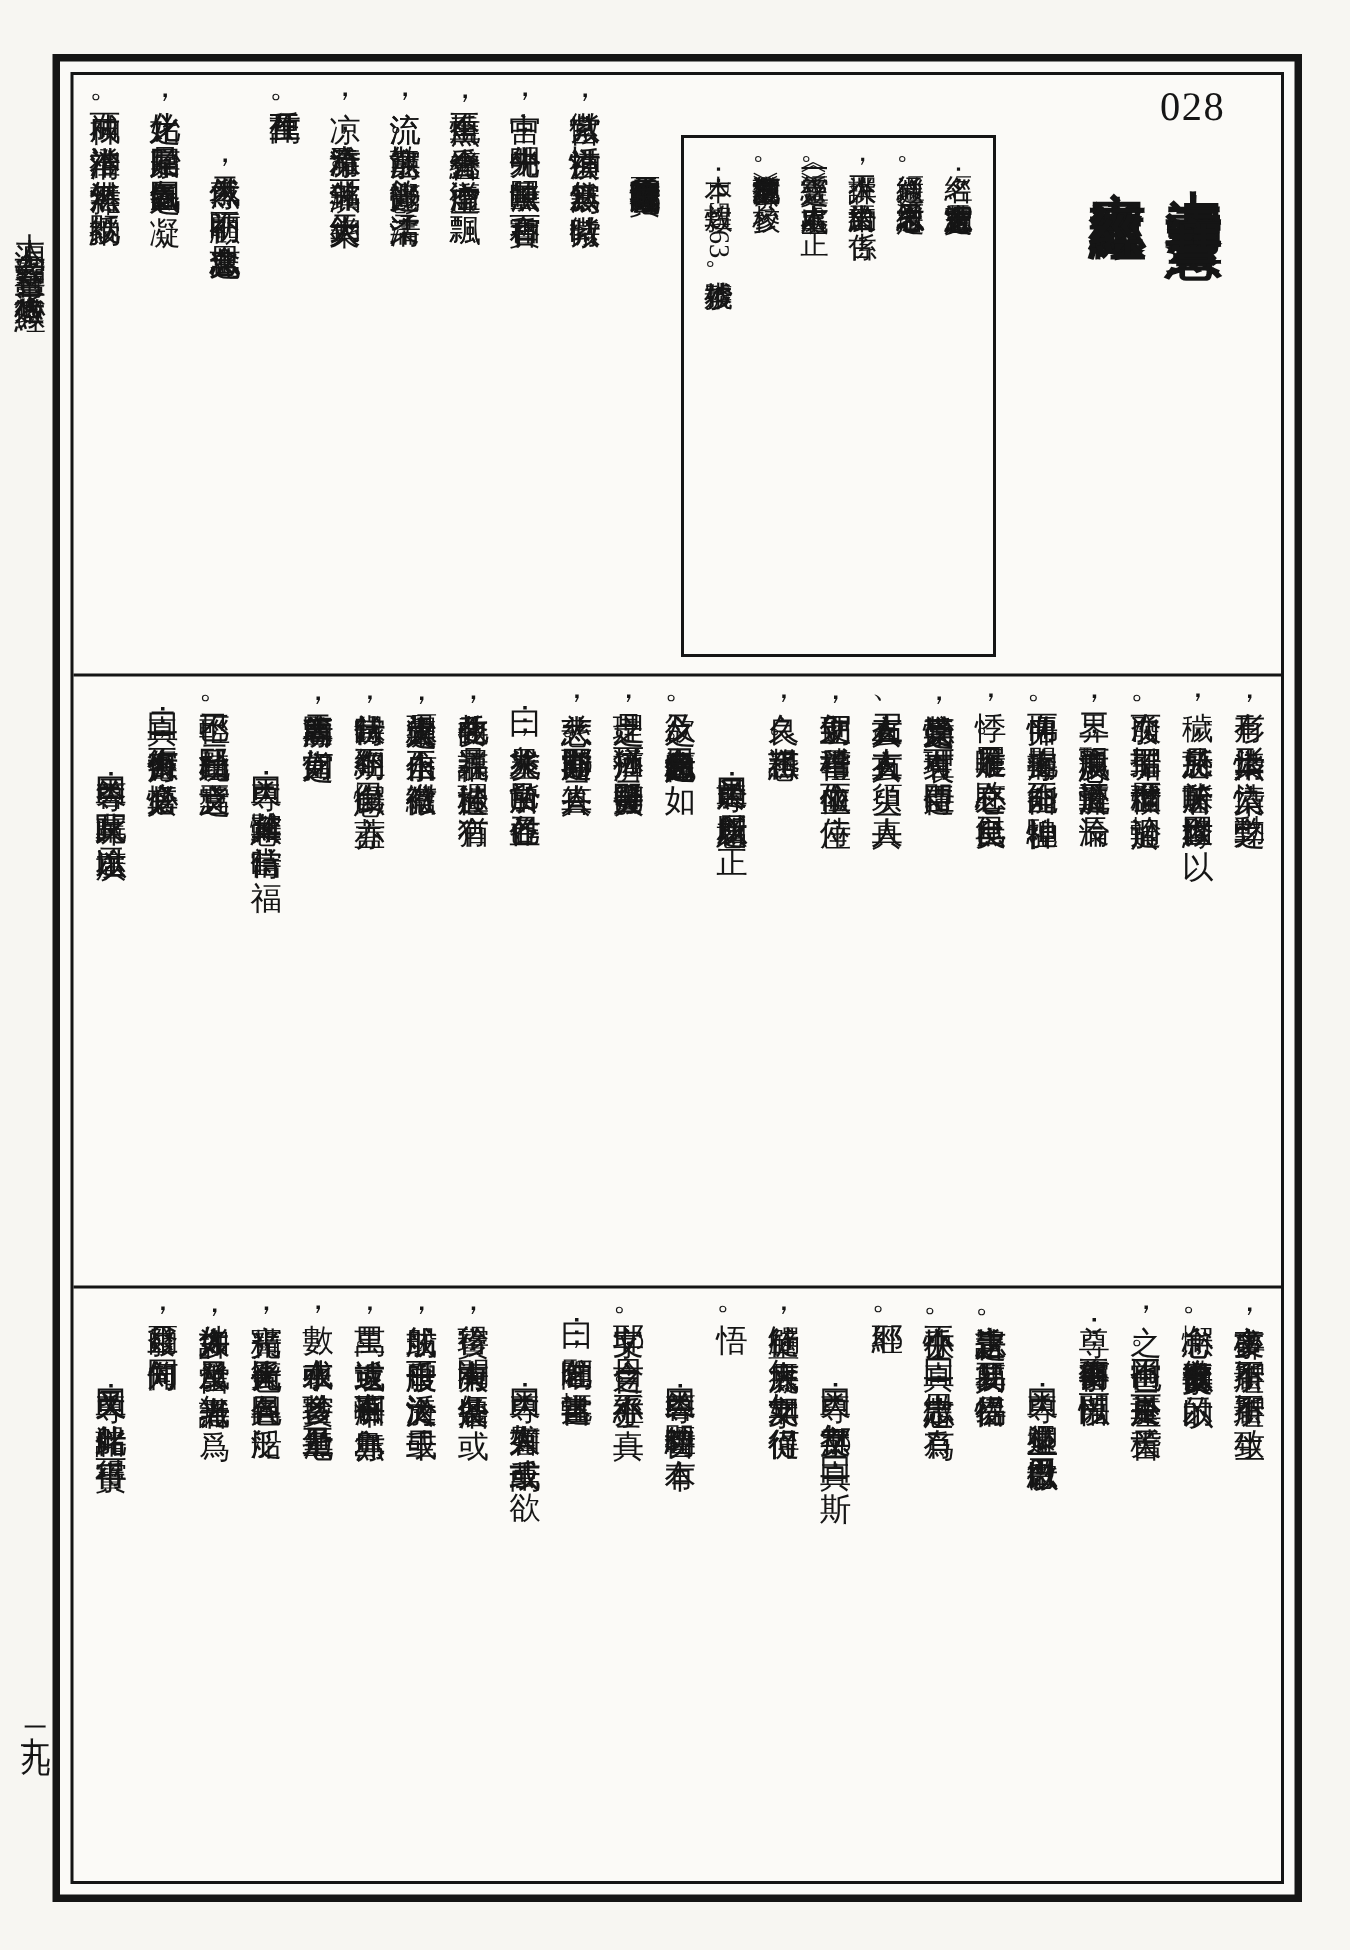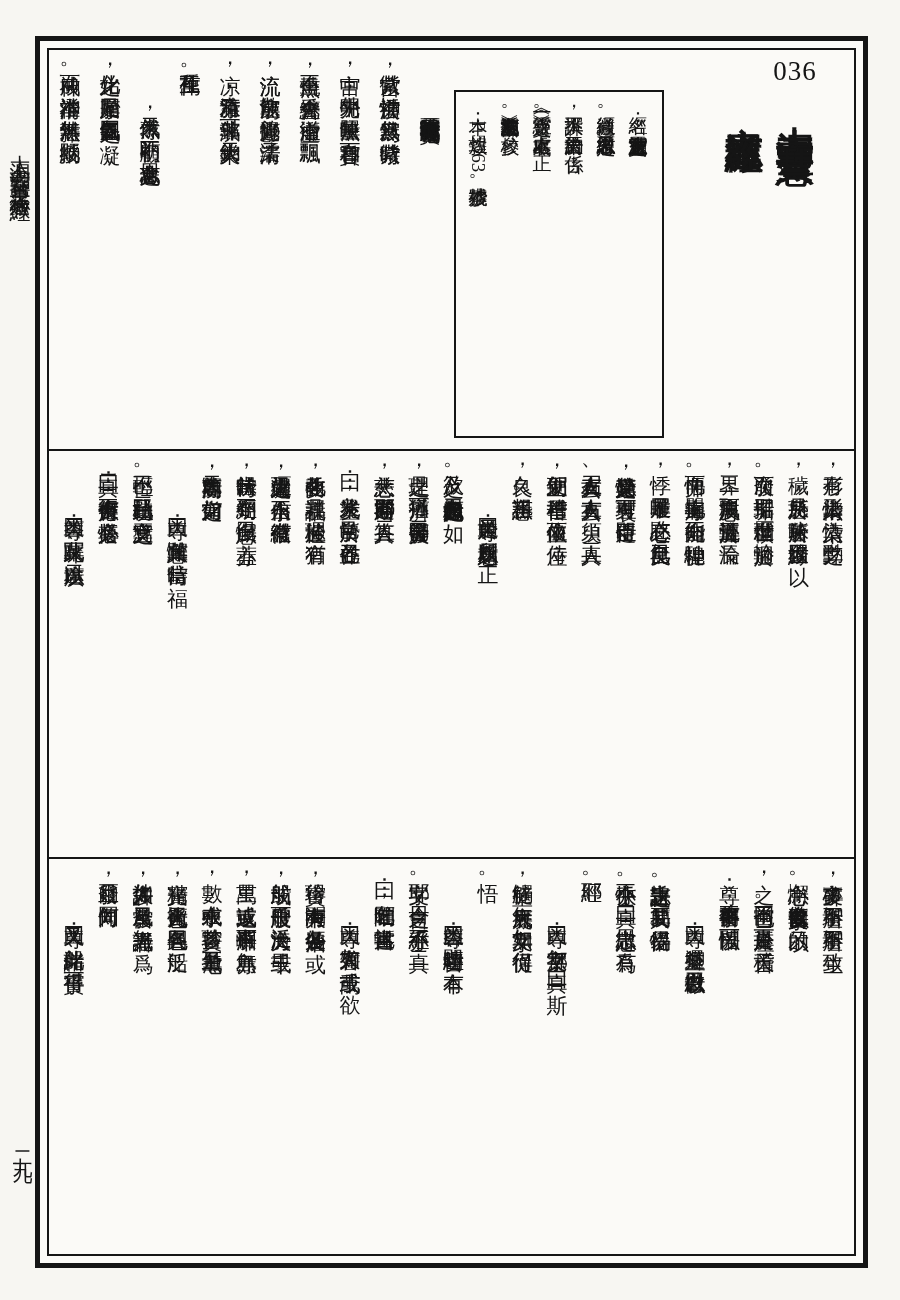--- a/index.html
+++ b/index.html
@@ -107,21 +107,21 @@
             <div class="col">經名：太上洞玄靈寶智慧定志</div>
             <div class="col">通微經。又名《思微定志經》。</div>
             <div class="col">撰人不詳，約出於東晉。係古</div>
             <div class="col">《靈寶經》之一。底本出處：《正</div>
             <div class="col">統道藏》洞玄部本文類。參校</div>
             <div class="col">本：敦煌P.5563號殘抄本。</div>
           </div>
       </div>
 
       <div class="title-block">
-        <div class="code">036</div>
+        <div class="code">028</div>
         <div class="title-cols">
           <div class="title-col">太上洞玄靈寶智慧</div>
           <div class="title-col">定志通微經</div>
         </div>
       </div>
     </div>
 
     <div class="register reg-mid">
       <div class="colblock body-cols">
           <div class="col">有形，形染六情。六情一染，動之弊</div>

